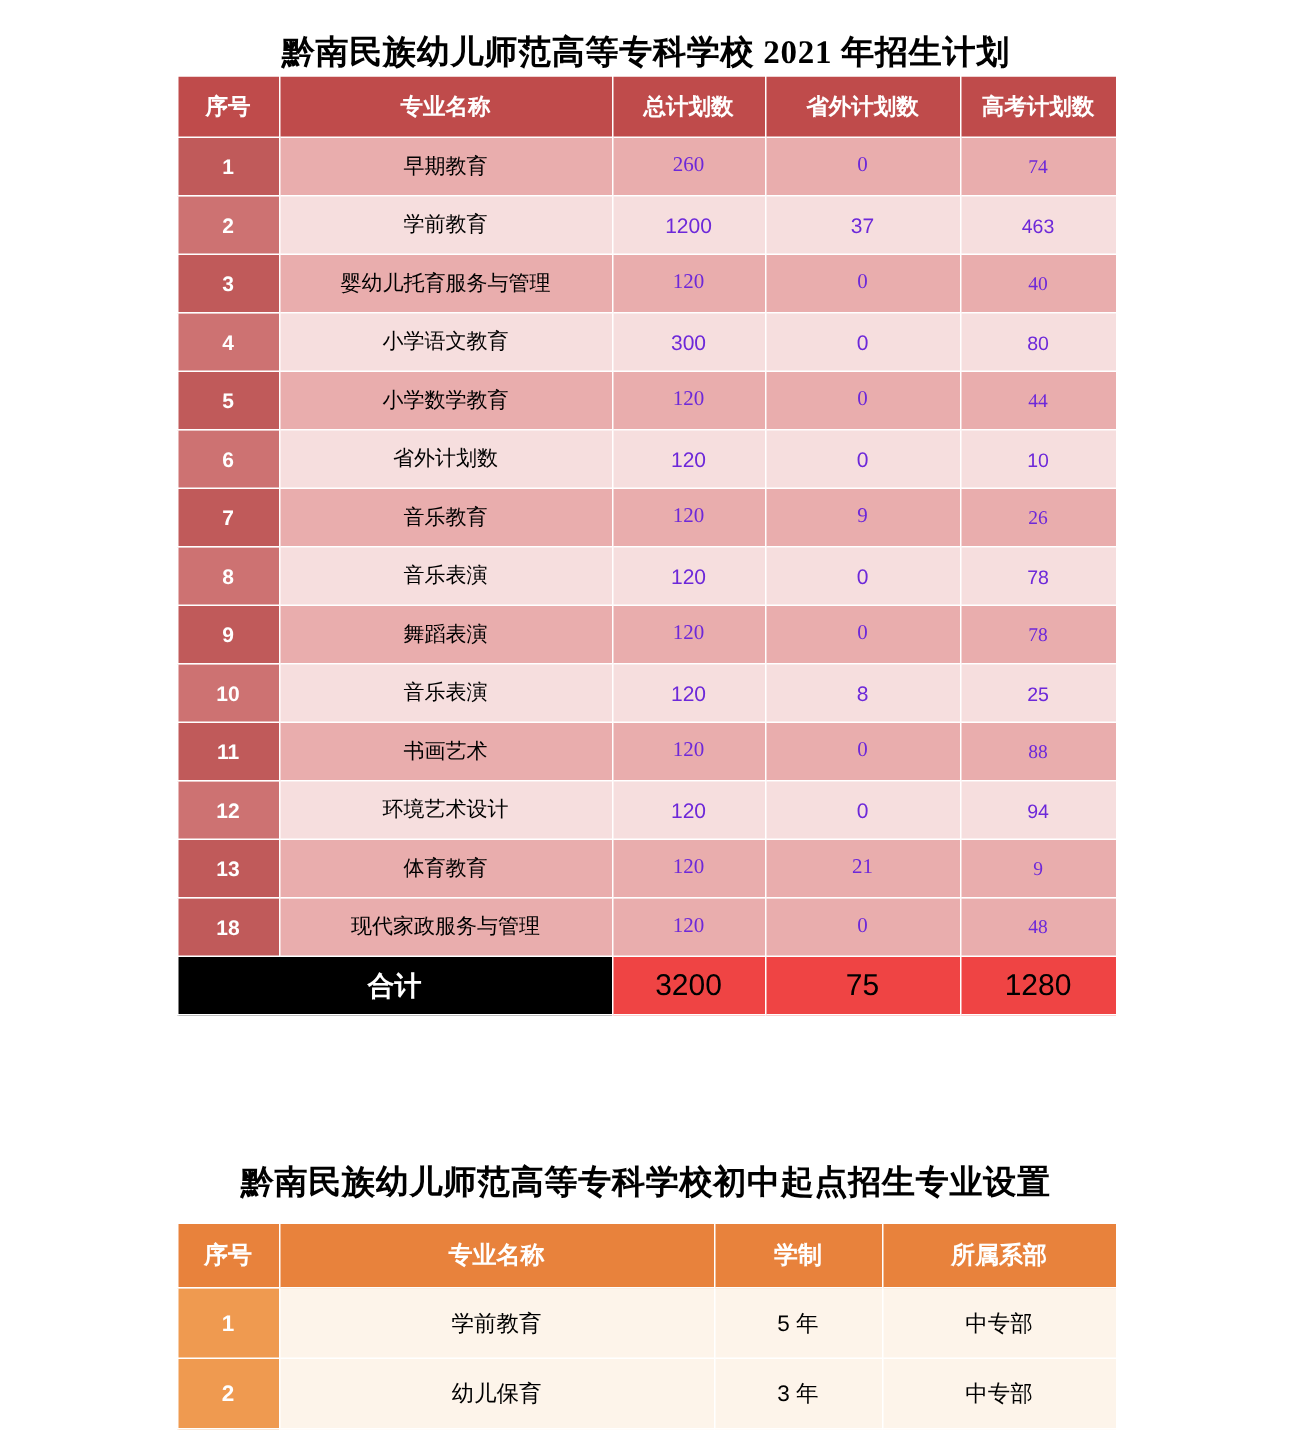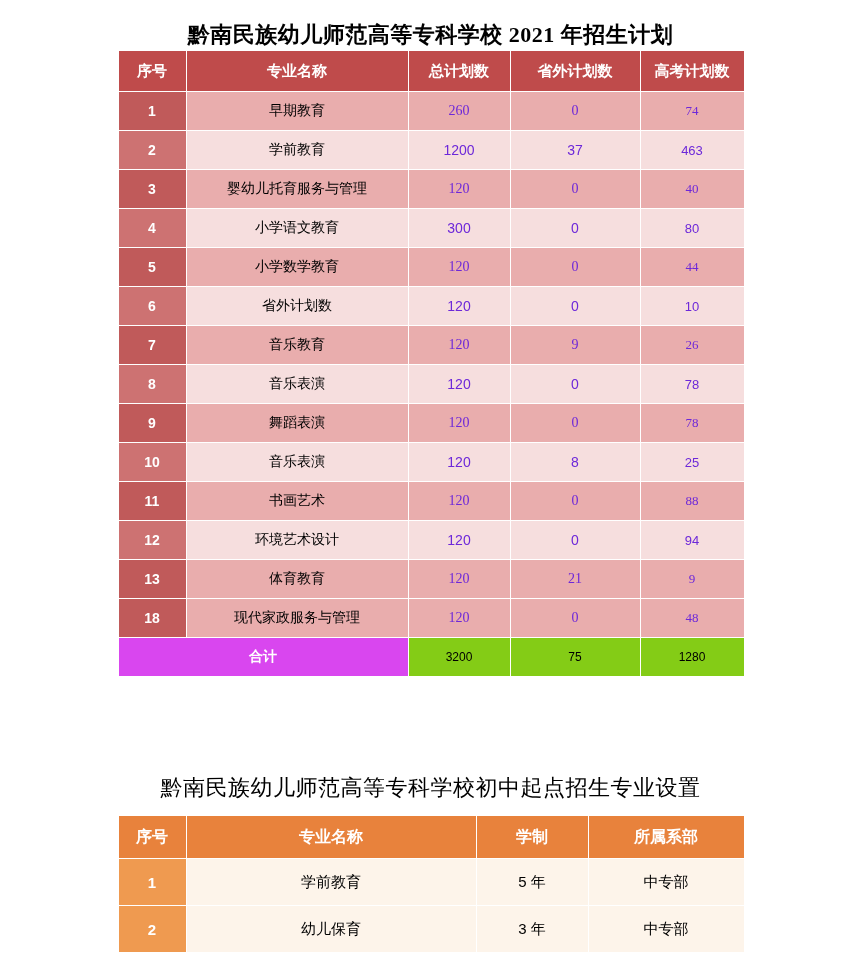--- a/index.html
+++ b/index.html
@@ -68,36 +68,36 @@
   
   .t1 td.body-dark  { background: #e9adad; font-family: Liberation Serif, serif; }
   .t1 td.body-light { background: #f6dede; }
 
   .t1 td.major { font-size: 14px; color: #000; }
   .t1 td.num   { font-size: 14px; color: #6d28d9; }
   .t1 td.num.small { font-size: 13px; margin-top: 20px; }
 
   
   .t1 tr.total td.total-label {
-    background: #d946ef;
-    color: #ffffff;
-    font-weight: bold;
-    font-size: 14px;
+    background: #000000;
+    color: #ffffff;
+    font-weight: bold;
+    font-size: 18px;
   }
   .t1 tr.total td.total-num {
-    background: #84cc16;
-    font-size: 12px;
+    background: #ef4444;
+    font-size: 20px;
     color: #000;
   }
 
   
   .gap { height: 96px; }
   .title2 {
     font-family: "Liberation Serif", serif;
-    font-weight: normal;
+    font-weight: bold;
     font-size: 22px;
     text-align: center;
     padding-bottom: 12px;
     letter-spacing: 0.5px;
   }
   .tbl-wrap2 {
     width: 626px;
     margin: 0 auto;
   }
   .t2 td, .t2 th {

